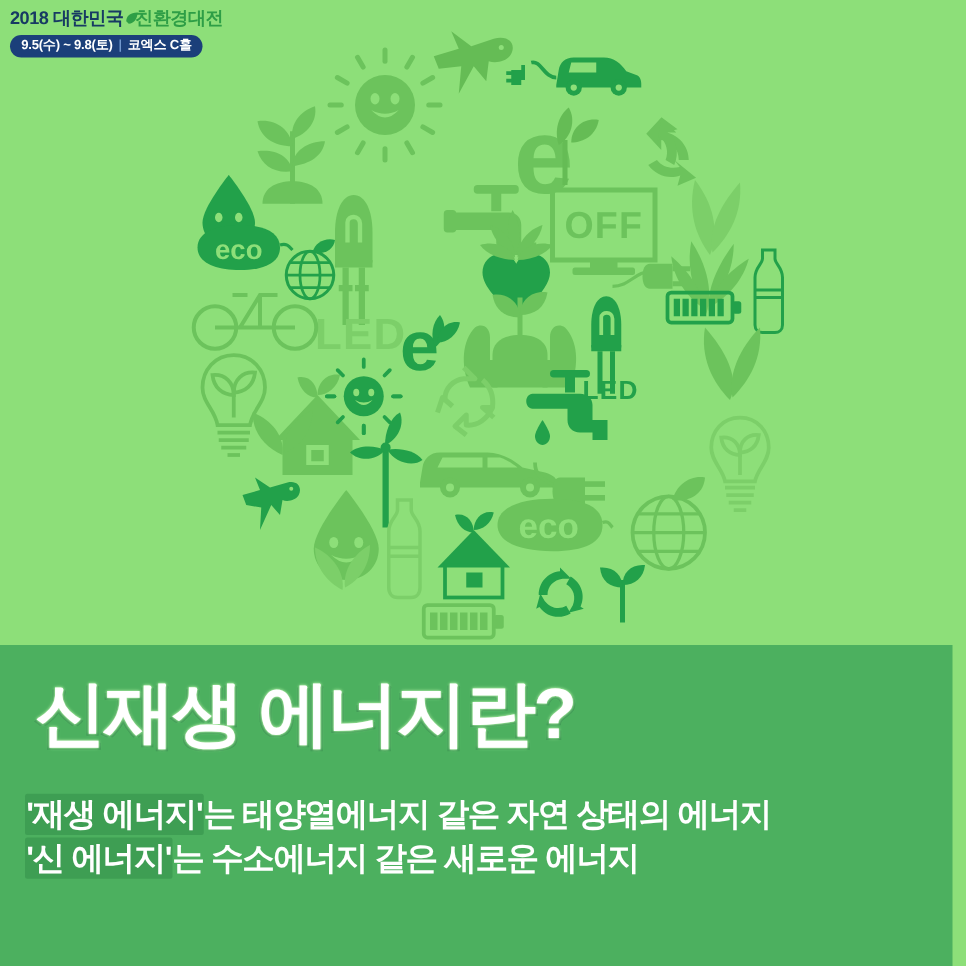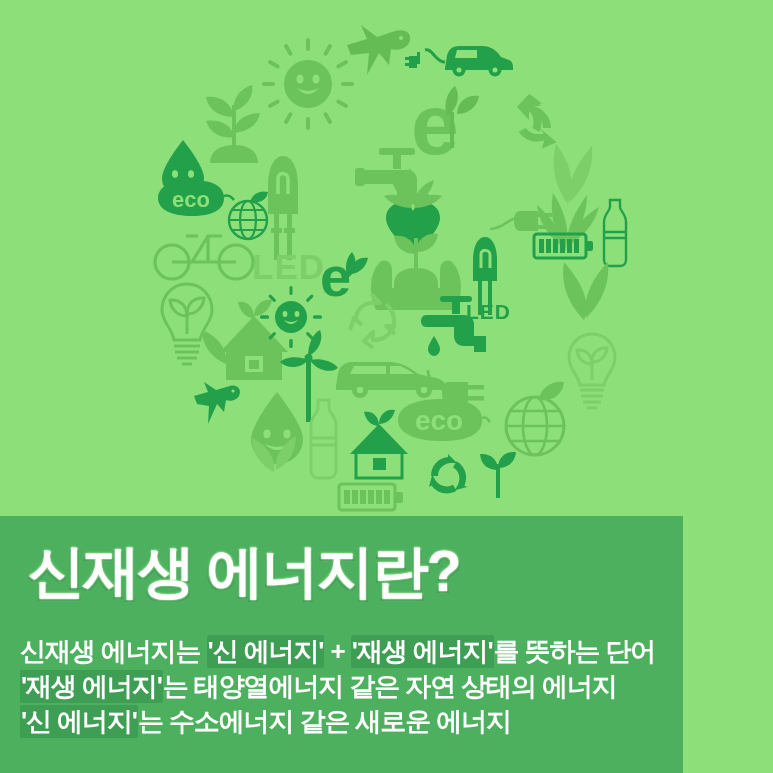--- a/index.html
+++ b/index.html
@@ -24,21 +24,21 @@
   .logo-green{color:#2e9e46;}
   .leaf-mark{display:inline-block;width:10px;height:10px;vertical-align:-1px;margin-right:-8px;position:relative;left:-2px;}
   .logo-badge{
     display:inline-block;margin-top:4px;background:#1b3f7a;border-radius:9px;
     padding:2px 9px 3px 9px;color:#ffffff;font-size:10.5px;font-weight:bold;
     white-space:nowrap;letter-spacing:-.2px;line-height:13px;
   }
   .logo-badge .sep{color:#8fb6e8;margin:0 2px;font-weight:normal;}
 
   
-  .band{position:absolute;left:0;top:516px;width:683px;height:257px;background:#4cb05f;}
+  .band{position:absolute;left:0;top:516px;width:762px;height:257px;background:#4cb05f;}
   .headline{
     position:absolute;left:28px;top:22px;
     font-size:57px;font-weight:bold;color:#ffffff;letter-spacing:-2px;
     line-height:66px;white-space:nowrap;
     text-shadow:
       0 0 1px #9fe39a, 0 0 2px #9fe39a, 0 0 3px #9fe39a,
       2px 2px 0 #3f9a55, -2px 2px 0 #3f9a55;
   }
   .body-lines{position:absolute;left:20px;top:118px;width:740px;}
   .bline{
@@ -195,20 +195,28 @@
       <div class="ic" style="left:493px;top:90px;">
         <svg width="72" height="72" viewBox="0 0 72 72">
           <g fill="#6cc35c">
             <path d="M36 4 L48 16 L40 16 C50 18 58 27 58 38 L50 38 C50 29 44 23 36 22 L36 30 L24 17 Z"></path>
             <path d="M8 52 L10 36 L16 42 C18 32 26 25 36 24 L36 32 C29 33 24 38 22 45 L29 44 Z" transform="rotate(120 36 36)"></path>
             <path d="M8 52 L10 36 L16 42 C18 32 26 25 36 24 L36 32 C29 33 24 38 22 45 L29 44 Z" transform="rotate(240 36 36)"></path>
           </g>
         </svg>
       </div>
 
+      <div class="ic" style="left:440px;top:150px;">
+        <svg width="92" height="72" viewBox="0 0 92 72">
+          <rect x="2" y="2" width="82" height="56" fill="none" stroke="#6cc35c" stroke-width="4"></rect>
+          <rect x="32" y="58" width="22" height="8" fill="#6cc35c"></rect>
+          <rect x="18" y="64" width="50" height="6" rx="2" fill="#6cc35c"></rect>
+          <text x="43" y="40" font-family="Liberation Sans, sans-serif" font-size="30" font-weight="bold" fill="#6cc35c" text-anchor="middle" letter-spacing="1">OFF</text>
+        </svg>
+      </div>
 
       <div class="ic" style="left:490px;top:205px;">
         <svg width="68" height="32" viewBox="0 0 68 32">
           <path fill="none" stroke="#6cc35c" stroke-width="2.6" d="M0 24 C14 24 18 12 32 12"></path>
           <path fill="#6cc35c" d="M30 6 L48 6 L48 26 L30 26 C26 26 24 22 24 16 C24 10 26 6 30 6 Z"></path>
           <rect x="48" y="8" width="14" height="4" fill="#6cc35c"></rect>
           <rect x="48" y="20" width="14" height="4" fill="#6cc35c"></rect>
         </svg>
       </div>
 
@@ -547,29 +555,43 @@
           <g fill="#7ccf69">
             <path d="M24 44 C12 38 2 26 2 10 C16 16 26 30 24 44 Z"></path>
             <path d="M26 42 C38 36 46 24 46 8 C34 14 24 28 26 42 Z"></path>
           </g>
         </svg>
       </div>
 
     </div>
   </div>
 
+  <div class="logo">
+    <div class="logo-line1">
+      <span class="logo-year">2018</span>
+      <span class="logo-nation">대한민국</span>
+      <span class="leaf-mark">
+        <svg width="11" height="11" viewBox="0 0 11 11">
+            <path fill="#2e9e46" d="M10 1 C4 1 1 4 1 8 L3 10 C7 10 10 6 10 1 Z"></path>
+          </svg>
+      </span>
+      <span class="logo-green">친환경대전</span>
+    </div>
+    <div class="logo-badge">
+      <span>9.5(수) ~ 9.8(토)</span>
+      <span class="sep">|</span>
+      <span>코엑스 C홀</span>
+    </div>
+  </div>
 
   <div class="band">
     <div class="headline">신재생 에너지란?</div>
 
     <div class="body-lines">
       <div class="bline">
-        <span>신재생 에너지는 </span><span class="hl">'신 에너지'</span><span> + </span><span class="hl">'재생 에너지'</span><span>를 뜻하는 단어</span>
-      </div>
-      <div class="bline">
         <span class="hl">'재생 에너지'</span><span>는 태양열에너지 같은 자연 상태의 에너지</span>
       </div>
       <div class="bline">
         <span class="hl">'신 에너지'</span><span>는 수소에너지 같은 새로운 에너지</span>
       </div>
     </div>
   </div>
 
 </div>
 

